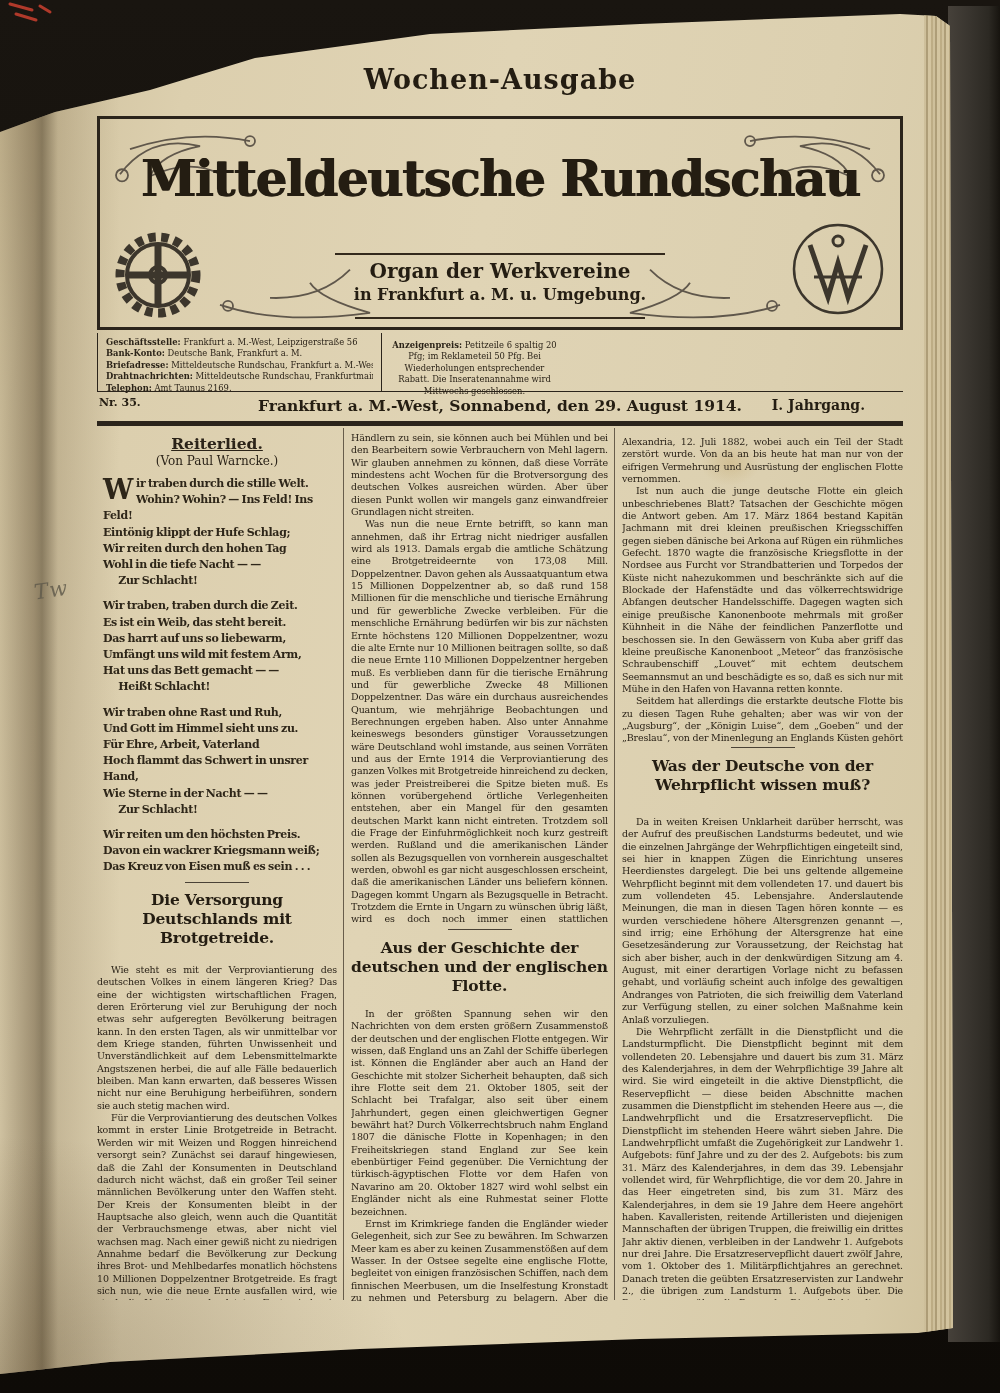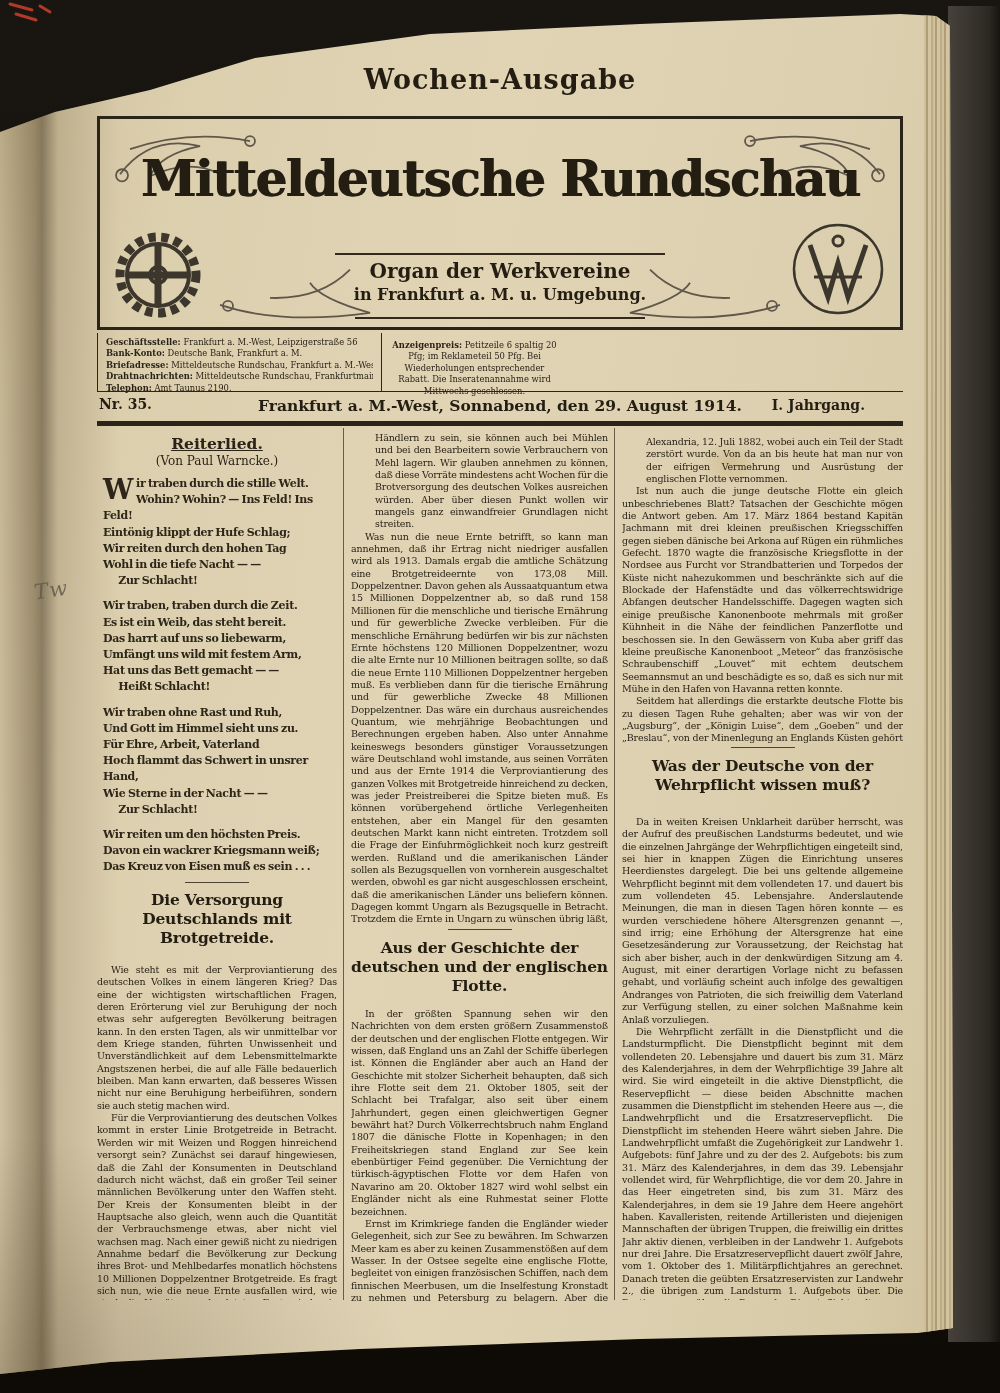--- a/index.html
+++ b/index.html
@@ -53,21 +53,21 @@
   .ib-box{box-sizing:border-box;padding:4px 8px;}
   .ib-left{width:336px;text-align:center;padding-top:9px;}
   .ib-mid{width:285px;border-left:1px solid #2b241b;border-right:1px solid #2b241b;}
   .ib-right{width:185px;text-align:center;padding-top:7px;}
   .ib-row{white-space:nowrap;overflow:hidden;}
   .ib-row b{font-weight:bold;}
   .ib-tail{margin-top:2px;}
   .deco-dash{letter-spacing:-1px;}
 
   .dateline{position:absolute;top:394px;left:0;width:806px;height:26px;font-weight:bold;color:#241d12;}
-  .dl-issue{position:absolute;left:2px;top:2px;font-size:14px;}
+  .dl-issue{position:absolute;left:2px;top:2px;font-size:11px;}
   .dl-date{position:absolute;left:0;top:2px;width:100%;text-align:center;font-size:15.5px;}
   .dl-vol{position:absolute;right:38px;top:3px;font-size:14px;}
   .thick-rule{position:absolute;top:421px;left:0;width:806px;height:4.5px;background:#2b241b;}
 
   .cols{position:absolute;top:432px;left:0;width:806px;height:868px;}
   .colrule{position:absolute;top:-4px;height:872px;width:1px;background:rgba(64,54,40,.75);}
   .rule-a{left:246px;} .rule-b{left:517px;}
   .col{position:absolute;top:0;height:868px;}
   .col1{left:0;width:240px;} .col2{left:254px;width:257px;} .col3{left:525px;width:281px;}
 
@@ -78,21 +78,21 @@
   .poem-title{text-align:center;font-size:15.5px;font-weight:bold;margin:2px 0 1px;text-decoration:underline;}
   .poem-byline{text-align:center;font-size:12px;margin-bottom:8px;}
   .stanza{white-space:pre-wrap;font-size:11px;line-height:16.2px;font-weight:600;
     letter-spacing:-0.3px;word-spacing:-1px;margin:0 0 9px 6px;color:#2e2619;}
   .dropcap{float:left;font-size:27px;line-height:24px;font-weight:bold;padding:2px 3px 0 0;}
 
   
   .art-head{text-align:center;font-size:15.5px;line-height:19px;font-weight:bold;color:#241d12;letter-spacing:-0.2px;}
   .art-text p{margin:0;text-align:justify;font-size:9.5px;line-height:12.35px;
     letter-spacing:-0.15px;word-spacing:-0.5px;text-indent:14px;hyphens:none;}
-  .cont p:first-child{text-indent:0;margin-left:24px;}
+  .cont p:first-child{text-indent:0;}
 
   
   .c1-poem{top:0;height:446px;}
   .c1-div{top:450px;}
   .c1-head{top:458px;height:70px;}
   .c1-text{top:532px;height:336px;}
 
   .c2-cont{top:0;height:492px;}
   .c2-div{top:497px;}
   .c2-head{top:506px;height:60px;}
@@ -167,21 +167,21 @@
           </g>
         </svg>
       </div>
 
       <div class="infobar">
         <div class="ib-box ib-mid">
             <div class="ib-row"><b>Geschäftsstelle:</b> <span>Frankfurt a. M.-West, Leipzigerstraße 56</span></div>
             <div class="ib-row"><b>Bank-Konto:</b> <span>Deutsche Bank, Frankfurt a. M.</span></div>
             <div class="ib-row"><b>Briefadresse:</b> <span>Mitteldeutsche Rundschau, Frankfurt a. M.-West</span></div>
             <div class="ib-row"><b>Drahtnachrichten:</b> <span>Mitteldeutsche Rundschau, Frankfurtmain.</span></div>
-            <div class="ib-row"><b>Telephon:</b> <span>Amt Taunus 2190.</span></div>
+            <div class="ib-row"><b>Telephon:</b> <span>Amt Taunus 2169.</span></div>
           </div>
         <div class="ib-box ib-right">
           <b>Anzeigenpreis:</b>
           <span>Petitzeile 6 spaltig 20 Pfg; im Reklameteil 50 Pfg. Bei Wiederholungen entsprechender Rabatt. Die Inseratenannahme wird Mittwochs geschlossen.</span>
         </div>
       </div>
 
       <div class="dateline">
         <span class="dl-issue">Nr. 35.</span>
         <span class="dl-date">Frankfurt a. M.-West, Sonnabend, den 29. August 1914.</span>

